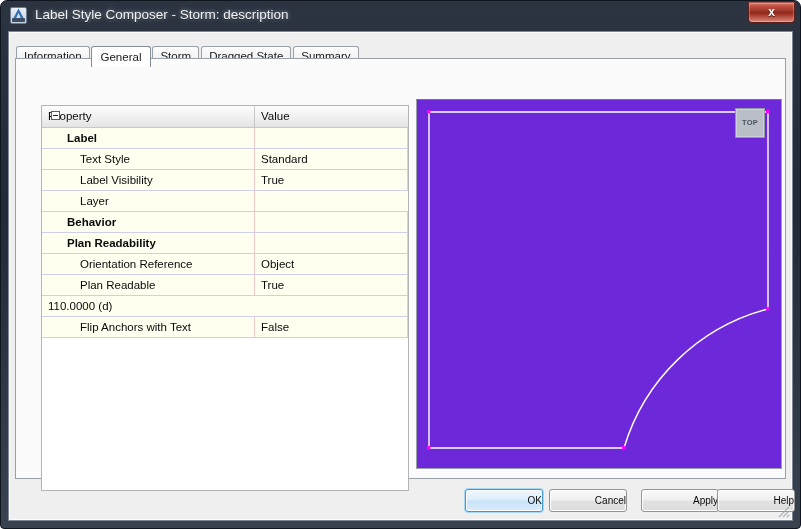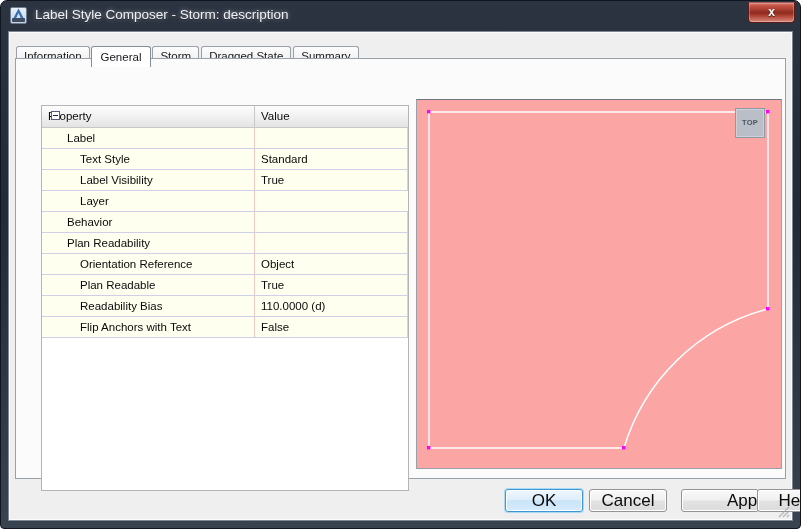--- a/index.html
+++ b/index.html
@@ -183,21 +183,21 @@
     box-sizing: border-box;
     font-size: 11.5px;
     line-height: 20px;
     color: #0a0a0a;
     padding-left: 6px;
     white-space: nowrap;
     overflow: hidden;
     border-right: 1px solid #f0c8c8;
   }
   .prow.group .pc {
-    font-weight: normal;
+    font-weight: bold;
     padding-left: 25px;
   }
   .prow.item .pc {
     padding-left: 38px;
   }
   .toggle {
     position: absolute;
     left: 9px; top: 5px;
     width: 9px; height: 9px;
     border: 1px solid #5a5a7a;
@@ -261,21 +261,21 @@
     right: 7px; top: 8px;
     width: 0; height: 0;
     border-left: 4px solid transparent;
     border-right: 4px solid transparent;
     border-top: 4px solid #1a1a1a;
   }
   #canvas {
     position: relative;
     width: 366px;
     height: 370px;
-    background: #fca5a5;
+    background: #6d28d9;
     border: 1px solid #9aa0a8;
     border-top: 1px solid #6f7680;
     box-sizing: border-box;
     overflow: hidden;
   }
   #viewcube {
     position: absolute;
     right: 16px; top: 8px;
     width: 30px; height: 30px;
     background: #b9bec7;
@@ -296,31 +296,30 @@
   
   #buttonbar {
     position: absolute;
     left: 0; right: 0; bottom: 0;
     height: 41px;
   }
   .btn {
     position: absolute;
     top: 10px;
     width: 78px; height: 23px;
-    font-size: 17px;
+    font-size: 10px;
     color: #0a0a0a;
     line-height: 21px;
-    text-align: center;
+    text-align: right;
     background: linear-gradient(180deg, #fafafa 0%, #f0f0f0 48%, #e2e2e2 52%, #dcdcdc 100%);
     border: 1px solid #949494;
     border-radius: 3px;
     box-shadow: inset 0 0 0 1px #ffffff;
     box-sizing: border-box;
     cursor: pointer;
-    margin-left: 40px;
   }
   .btn.default {
     background: linear-gradient(180deg, #f0f7fc 0%, #dfeefb 45%, #c9e3f8 52%, #d8ecfc 100%);
     border: 1px solid #3c97d4;
     box-shadow: inset 0 0 0 1px #ffffff, 0 0 0 1px #a9d9f5;
   }
   #btn-ok     { left: 456px; }
   #btn-cancel { left: 540px; }
   #btn-apply  { left: 632px; padding-left: 45px; }
   #btn-help   { left: 708px; }
@@ -396,21 +395,20 @@
             </div>
             <div class="prow item">
               <div class="pc">Orientation Reference</div>
               <div class="vc">Object</div>
             </div>
             <div class="prow item">
               <div class="pc">Plan Readable</div>
               <div class="vc">True</div>
             </div>
             <div class="prow item">
-              <div class="pc">Readability Bias</div>
               <div class="vc">110.0000 (d)</div>
             </div>
             <div class="prow item">
               <div class="pc">Flip Anchors with Text</div>
               <div class="vc">False</div>
             </div>
           </div>
       </div>
 
       <div id="preview-wrap">

